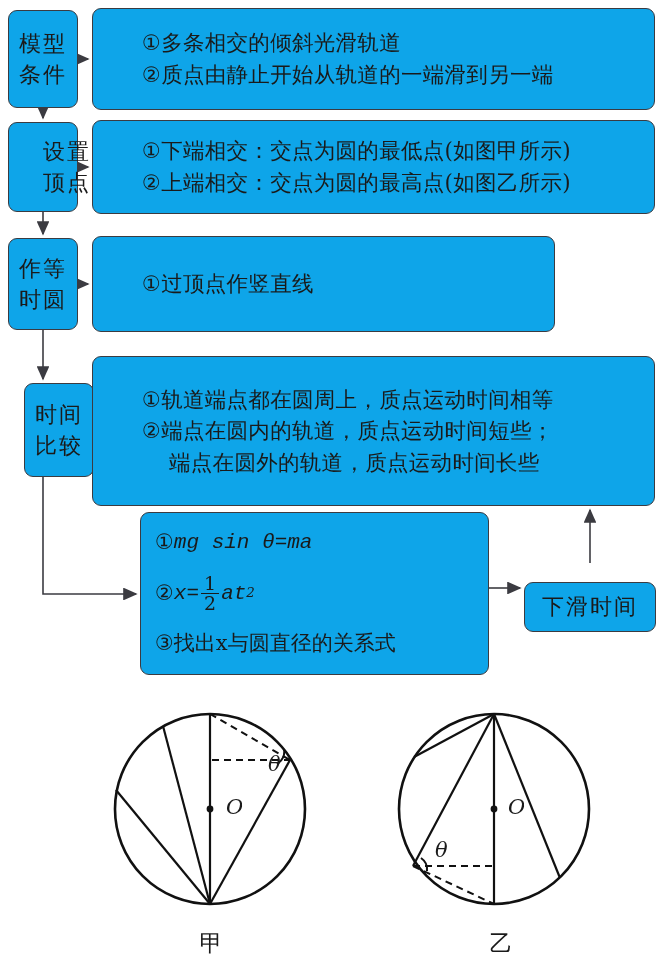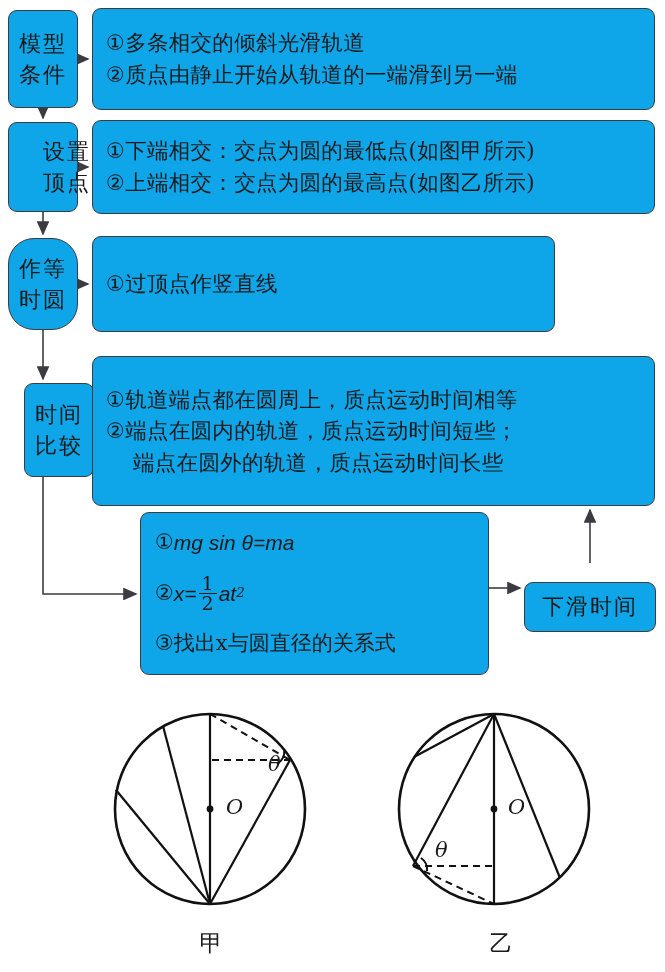--- a/index.html
+++ b/index.html
@@ -46,53 +46,54 @@
   .content {
     padding: 6px 10px 6px 13px;
     justify-content: center;
   }
   .content .ln {
     display: block;
     font-size: 21.5px;
     line-height: 1.46;
     white-space: nowrap;
     letter-spacing: 0.3px;
+    margin-left: 36px;
   }
   .content .ln.indent {
     padding-left: 27px;
   }
   .circ-num {
     font-family: "DejaVu Sans", sans-serif;
     font-size: 21px;
   }
 
   
   #box-model      { left: 8px;  top: 10px;  width: 70px;  height: 98px; }
   #box-vertex     { left: 8px;  top: 122px; width: 70px;  height: 90px; padding-left: 48px; }
-  #box-circle     { left: 8px;  top: 238px; width: 70px;  height: 92px; border-radius: 26px; }
+  #box-circle     { left: 8px;  top: 238px; width: 70px;  height: 92px; }
   #box-compare    { left: 24px;  top: 383px; width: 70px;  height: 94px; }
 
   
   #det-model   { left: 92px; top: 8px;   width: 563px; height: 102px; }
   #det-vertex  { left: 92px; top: 120px; width: 563px; height: 94px;  }
   #det-circle  { left: 92px; top: 236px; width: 463px; height: 96px;  }
   #det-compare { left: 92px; top: 356px; width: 563px; height: 150px; }
 
   
   #box-formula { left: 140px; top: 512px; width: 349px; height: 163px;
                  padding: 4px 10px 4px 14px; }
   #box-formula .fml {
     display: flex;
     align-items: center;
     font-size: 21px;
     line-height: 1.2;
     white-space: nowrap;
     height: 33%;
   }
-  .mathv { font-family: Liberation Sans, sans-serif; font-style: italic; }
+  .mathv { font-family: Liberation Mono, monospace; font-style: italic; }
   .mathu { font-family: "DejaVu Serif", "Liberation Serif", serif; font-style: normal; }
   .frac {
     display: inline-flex;
     flex-direction: column;
     align-items: center;
     vertical-align: middle;
     margin: 0 2px;
     font-size: 19px;
     line-height: 1.02;
   }

